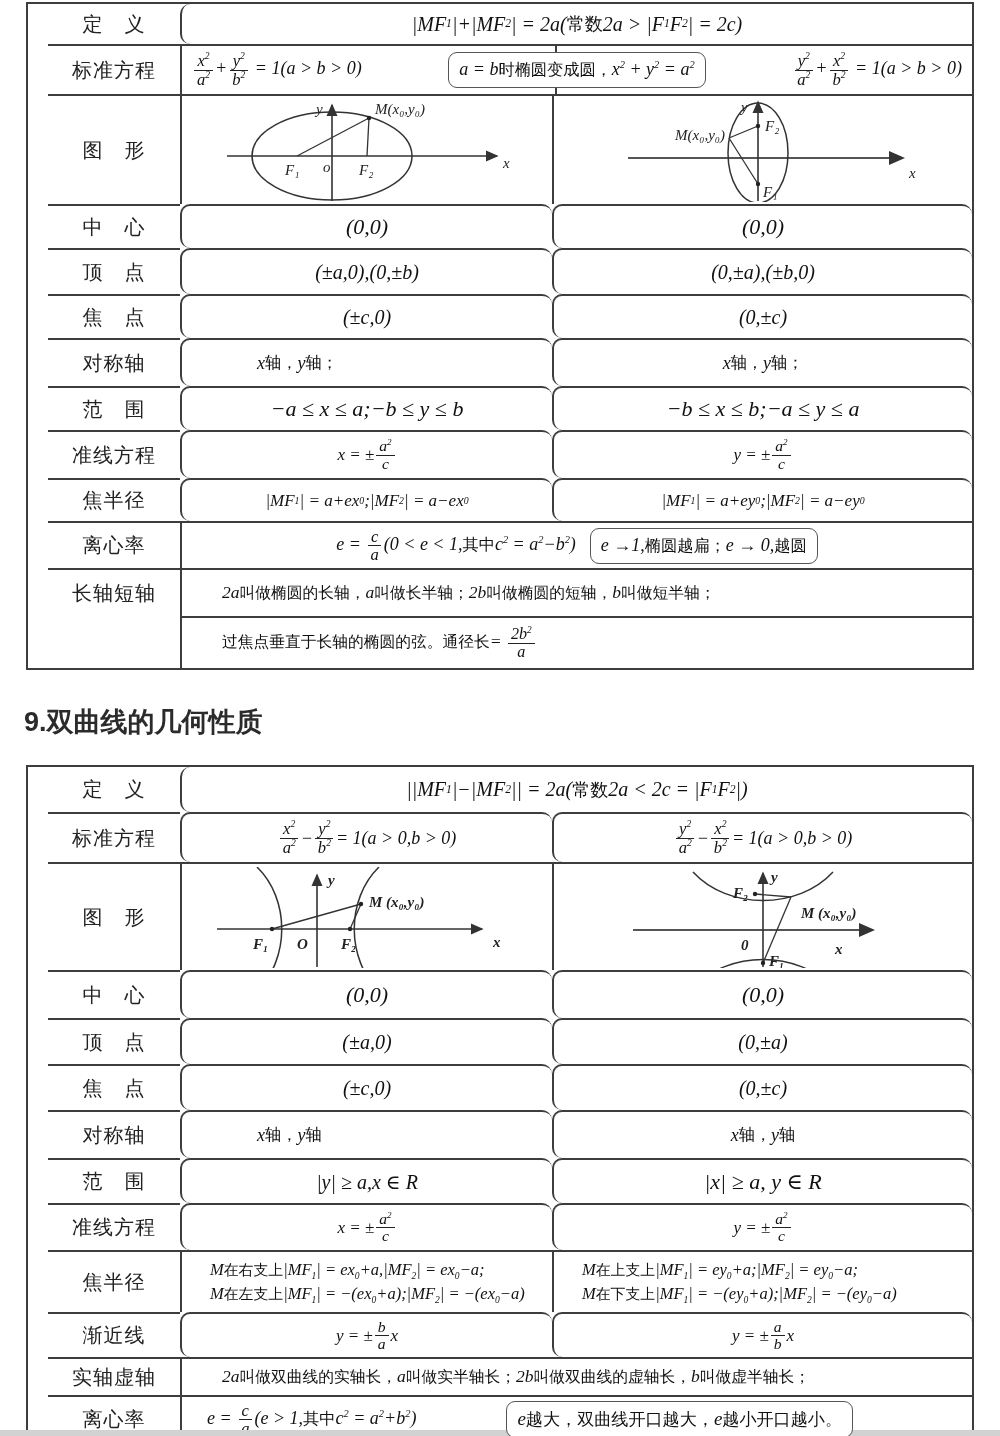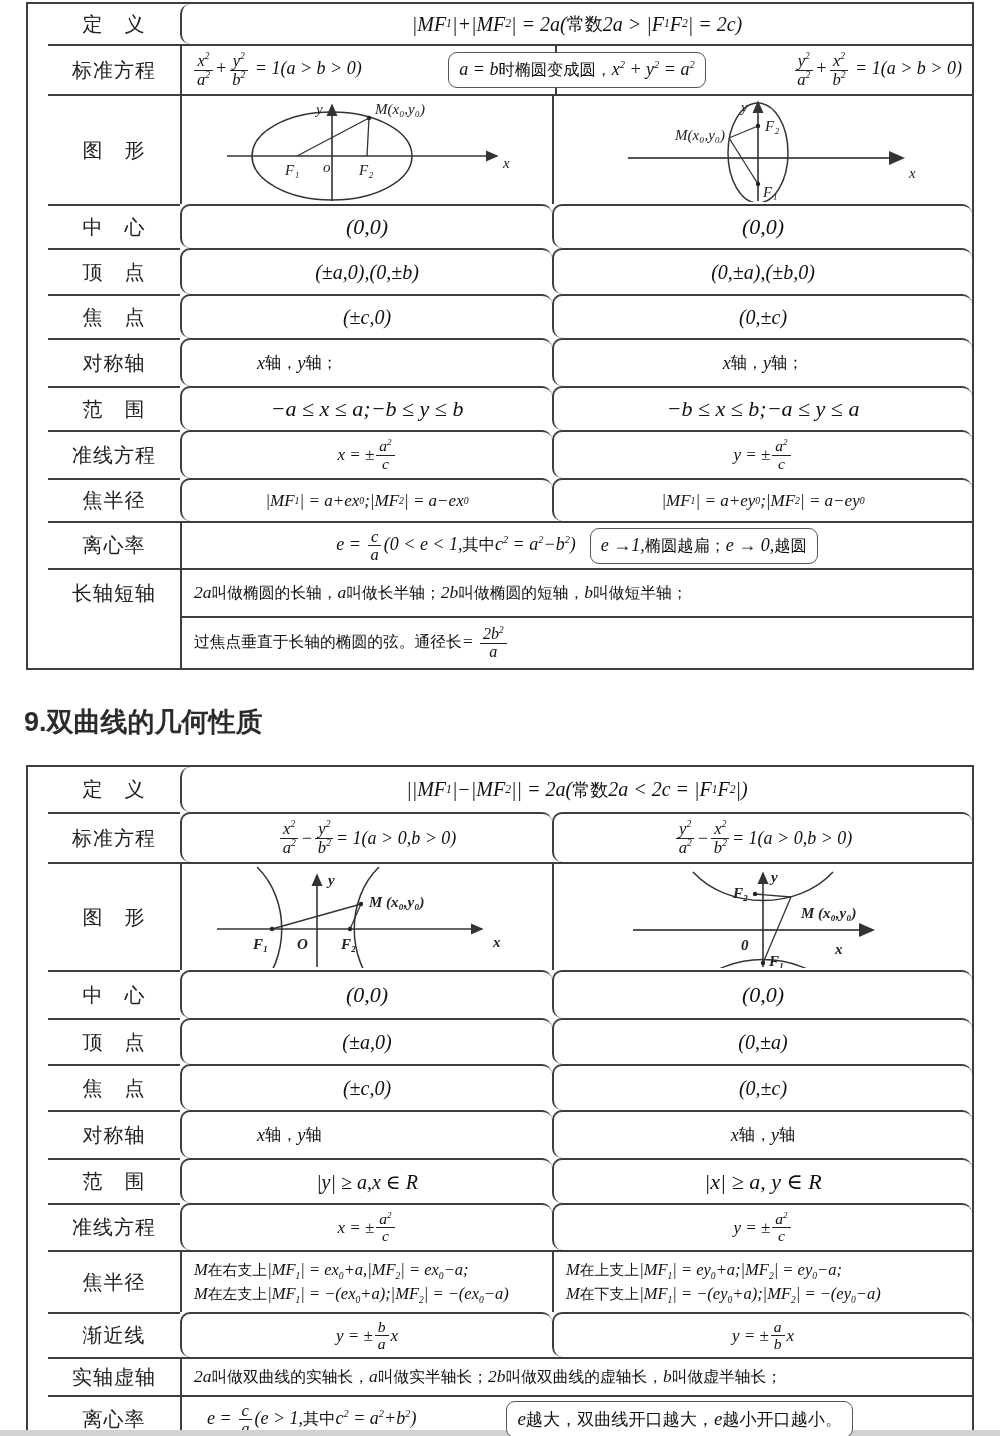--- a/index.html
+++ b/index.html
@@ -29,24 +29,24 @@
   .f18{font-size:18px;}
   .f17{font-size:17px;}
   .f16{font-size:16.5px;}
 
   .note{border:1.6px solid #555;border-radius:9px;padding:6px 10px;background:#fff;position:relative;z-index:1;white-space:nowrap;}
 
   
   .std-row{display:flex;align-items:center;justify-content:space-between;padding:0 10px;position:relative;}
   .std-row::before{content:"";position:absolute;left:373px;top:0;bottom:0;width:2px;background:#3d3d3d;z-index:0;}
 
-  .txt{justify-content:flex-start;padding-left:12px;}
+  .txt{justify-content:flex-start;padding-left:40px;}
   .txt .math{font-size:17.5px;white-space:normal;}
 
-  .two-line{flex-direction:column;align-items:flex-start;justify-content:center;padding-left:12px;gap:4px;}
+  .two-line{flex-direction:column;align-items:flex-start;justify-content:center;padding-left:28px;gap:4px;}
 
   .ecc-row{display:flex;align-items:center;justify-content:center;gap:14px;}
 
   .section-title{font-size:27px;font-weight:600;color:#2b2b2b;margin:34px 0 0 24px;}
 
   .fig-cell svg{display:block;}
   .figlabel{font-family:"Liberation Serif","DejaVu Serif",serif;font-style:italic;font-size:15px;fill:#222;}
   .figlabel.b{font-weight:bold;}
 
   .bottom-strip{position:absolute;left:0;bottom:0;width:100%;height:8px;background:#d2d2d2;}

